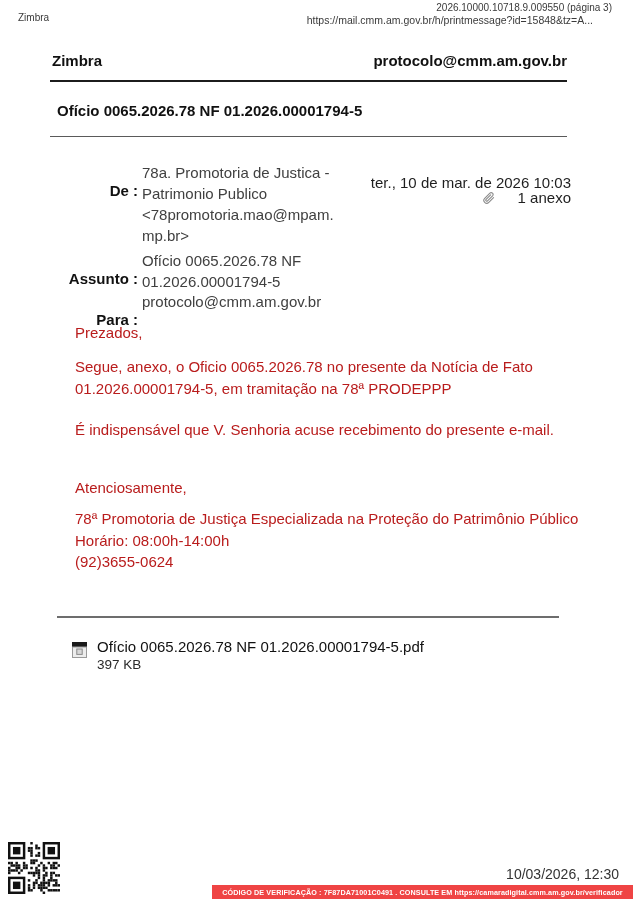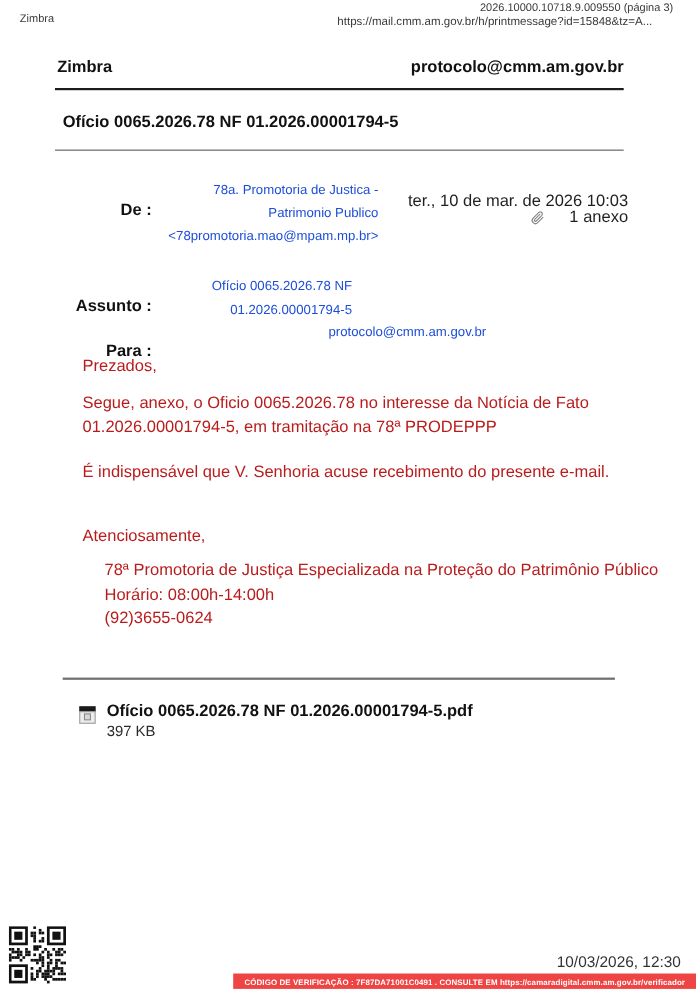--- a/index.html
+++ b/index.html
@@ -18,38 +18,38 @@
   .print-ref{right:21px;top:2px;font-size:10px;color:#3a3a3a;text-align:right;}
   .print-url{right:40px;top:14px;font-size:10.5px;color:#3a3a3a;text-align:right;}
   
   .head-app{left:52px;top:52px;font-size:15px;font-weight:bold;color:#111;}
   .head-mail{right:66px;top:52px;font-size:15px;font-weight:bold;color:#111;}
   .hr1{left:50px;top:80px;width:517px;height:2px;background:#1c1c1c;}
   .subject{left:57px;top:102px;font-size:15px;font-weight:bold;color:#111;}
   .hr2{left:50px;top:136px;width:517px;height:1px;background:#5a5a5a;}
   
   .mlabel{left:50px;width:88px;text-align:right;font-size:15px;font-weight:bold;color:#111;line-height:21px;margin-top:18px;}
-  .mvalue{left:142px;font-size:12px;line-height:21px;color:#1d4ed8;overflow-wrap:anywhere;text-align:right;}
+  .mvalue{left:142px;font-size:15px;line-height:21px;color:#404040;overflow-wrap:anywhere;}
   .lbl-de{top:162px;}    .val-de{top:162px;width:202px;}
   .lbl-ass{top:250px;}   .val-ass{top:250px;width:178px;}
   .lbl-para{top:291px;}  .val-para{top:291px;width:300px;}
   .meta-date{right:62px;top:174px;font-size:15px;color:#1f1f1f;}
   .meta-anexo{right:62px;top:189px;font-size:15px;color:#1f1f1f;display:flex;align-items:center;gap:22px;}
   
   .bodyline{left:75px;width:515px;font-size:15px;line-height:21.5px;color:#b91c1c;}
   .b-greet{top:322px;}
   .b-p1{top:356px;}
   .b-p2{top:419px;}
   .b-close{top:477px;}
-  .b-sig{top:508px;margin-left:20px;}
+  .b-sig{top:508px;}
   .b-sig div{margin:0;}
   
   .hr3{left:57px;top:616px;width:502px;height:2px;background:#6d6d6d;}
   .att-icon{left:71px;top:641px;}
-  .att-name{left:97px;top:638px;font-size:15px;font-weight:bold;color:#111;}
+  .att-name{left:97px;top:638px;font-size:15px;font-weight:normal;color:#111;}
   .att-size{left:97px;top:657px;font-size:13.5px;color:#2a2a2a;}
   
   .qr{left:8px;top:842px;width:52px;height:53px;}
   .stamp{right:14px;top:866px;font-size:14px;color:#333;}
   .verifbar{
     left:212px;top:885px;width:421px;height:14px;
     background:#ef4444;color:#fff;
     display:flex;align-items:center;justify-content:center;
     font-size:7.2px;font-weight:bold;white-space:nowrap;letter-spacing:.1px;
   }
@@ -83,21 +83,21 @@
     <span>1 anexo</span>
   </div>
 
   <div class="abs mlabel lbl-ass">Assunto :</div>
   <div class="abs mvalue val-ass">Ofício 0065.2026.78 NF 01.2026.00001794-5</div>
 
   <div class="abs mlabel lbl-para">Para :</div>
   <div class="abs mvalue val-para">protocolo@cmm.am.gov.br</div>
 
   <div class="abs bodyline b-greet">Prezados,</div>
-  <div class="abs bodyline b-p1">Segue, anexo, o Oficio 0065.2026.78 no interesse da Notícia de Fato 01.2026.00001794-5, em tramitação na 78ª PRODEPPP</div>
+  <div class="abs bodyline b-p1">Segue, anexo, o Oficio 0065.2026.78 no presente da Notícia de Fato 01.2026.00001794-5, em tramitação na 78ª PRODEPPP</div>
   <div class="abs bodyline b-p2">É indispensável que V. Senhoria acuse recebimento do presente e-mail.</div>
   <div class="abs bodyline b-close">Atenciosamente,</div>
   <div class="abs bodyline b-sig">
     <div>78ª Promotoria de Justiça Especializada na Proteção do Patrimônio Público</div>
     <div>Horário: 08:00h-14:00h</div>
     <div>(92)3655-0624</div>
   </div>
 
   <div class="abs hr3"></div>
   <div class="abs att-icon">

